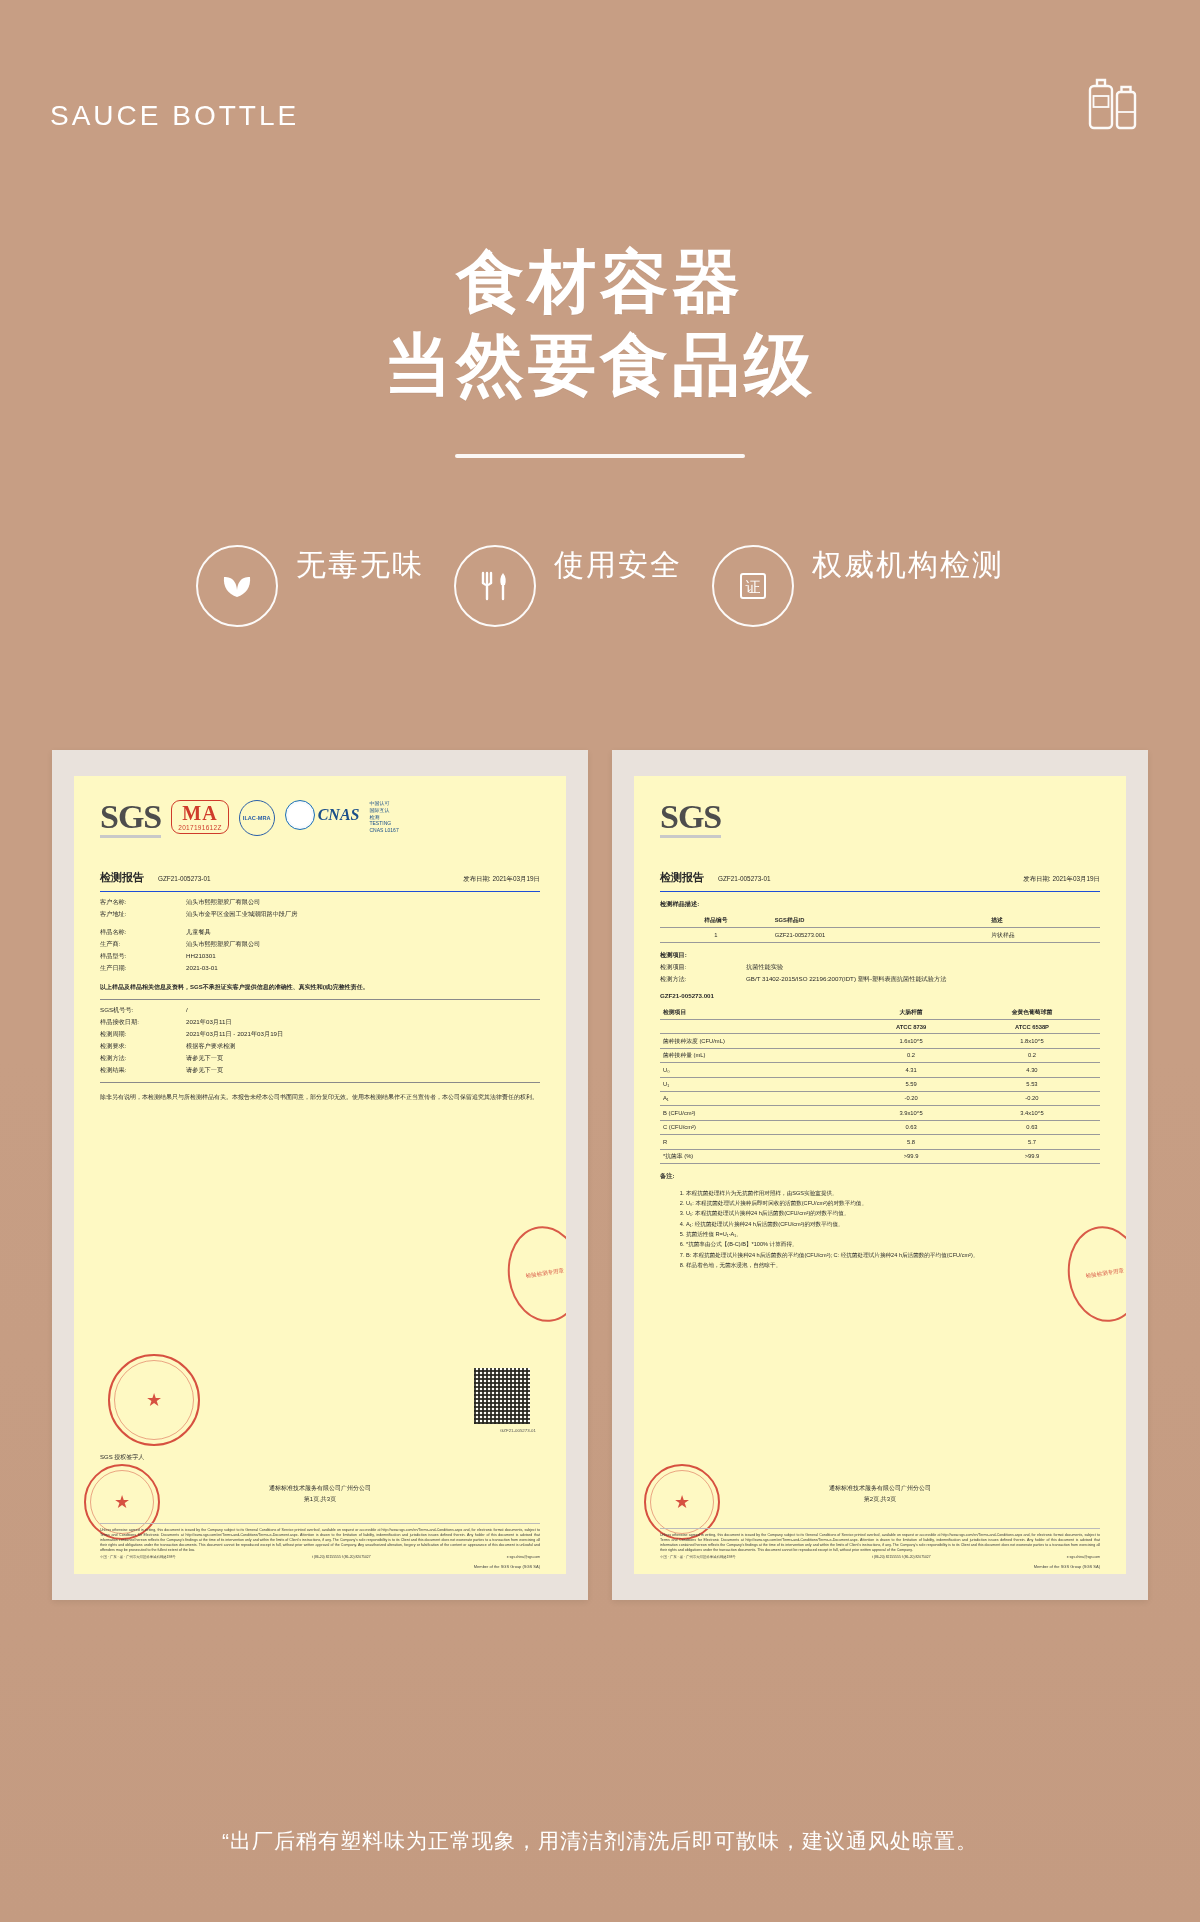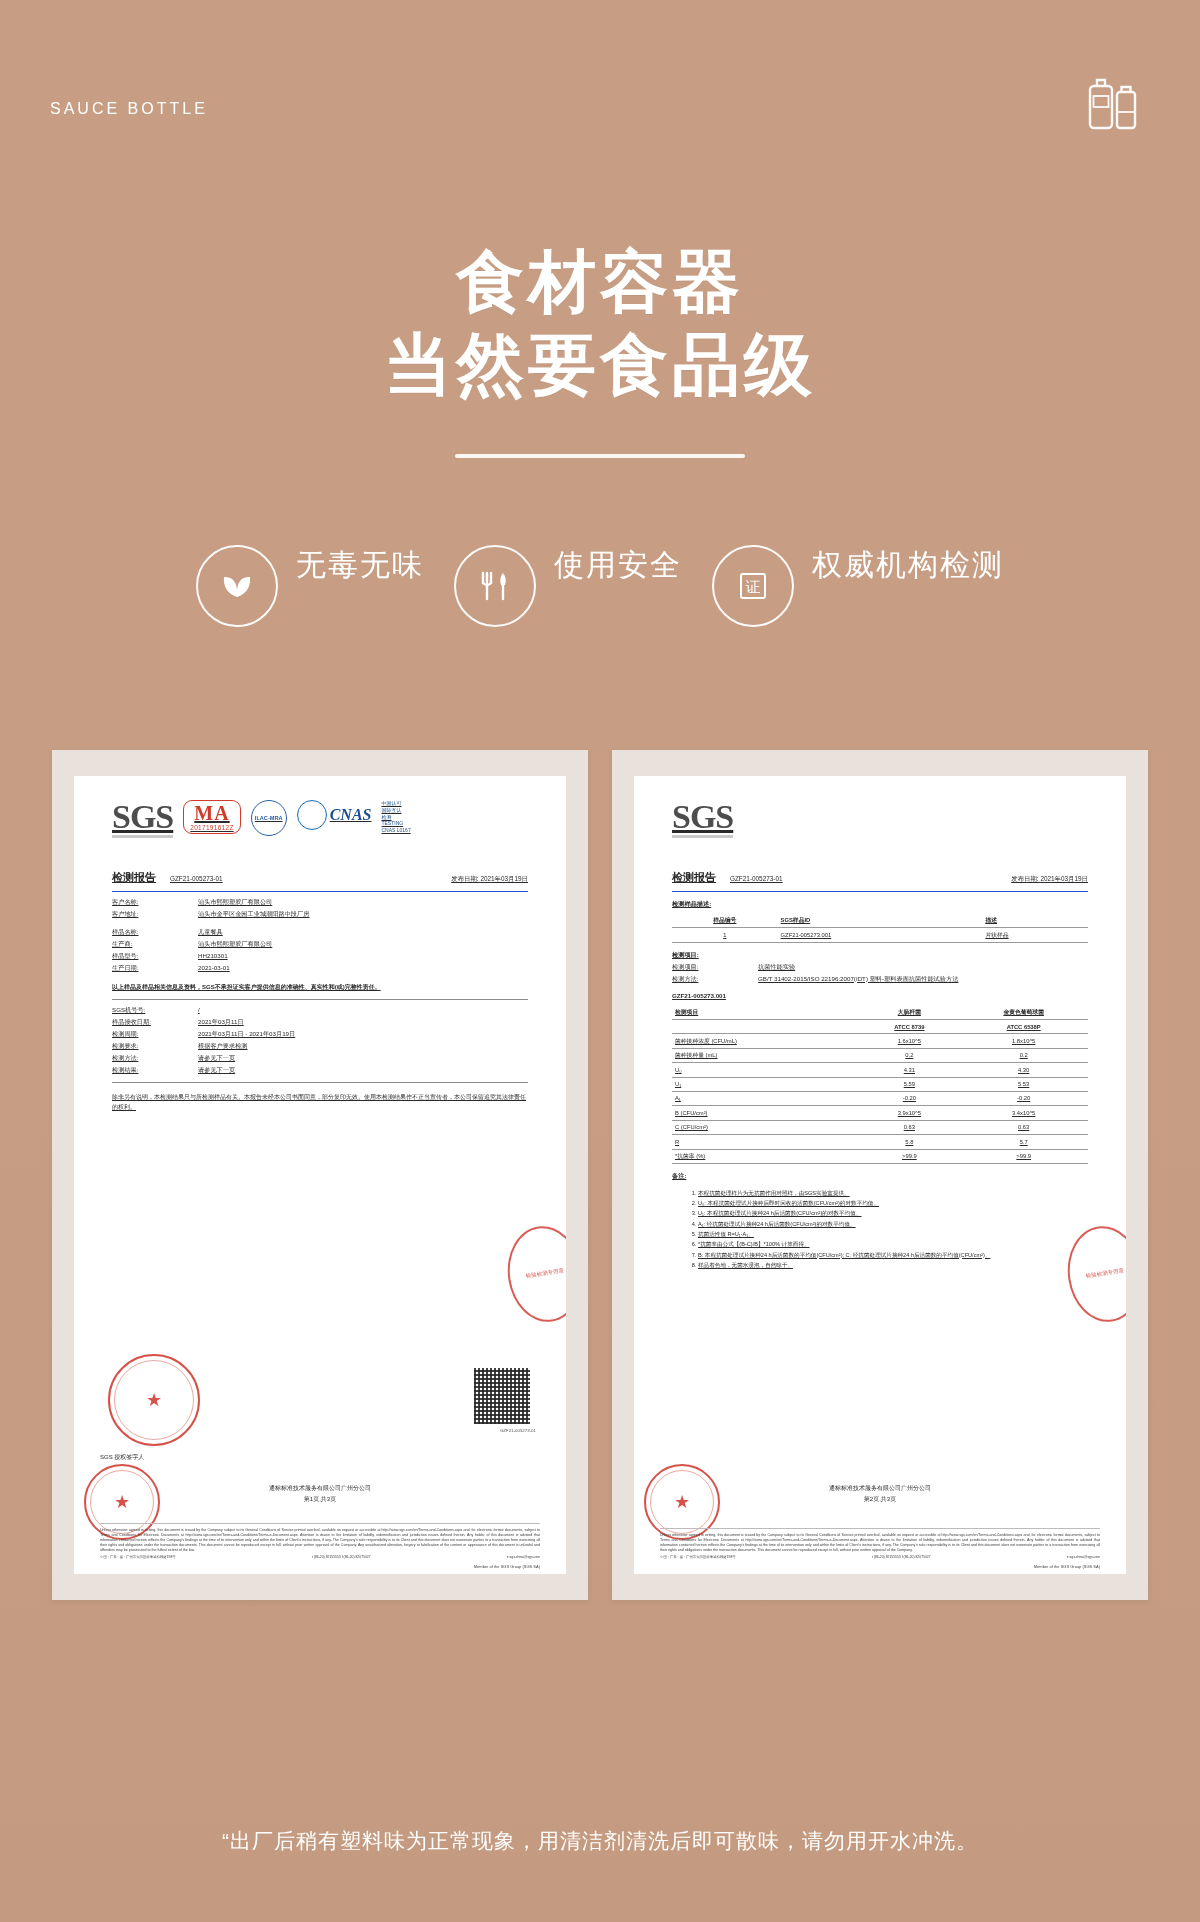--- a/index.html
+++ b/index.html
@@ -17,21 +17,21 @@
     width: 1200px;
     height: 1922px;
     background: linear-gradient(180deg, #c79e84 0%, #c79e84 55%, #c49b81 100%);
   }
 
   
   .brand-label {
     position: absolute;
     left: 50px; top: 100px;
     color: #ffffff;
-    font-size: 16px;
+    font-size: 28px;
     letter-spacing: 3px;
     font-weight: 400;
   }
   .bottle-icon {
     position: absolute;
     right: 58px; top: 68px;
     width: 60px; height: 62px;
     opacity: .95;
   }
 
@@ -85,28 +85,27 @@
   }
   .cert-frame {
     width: 536px;
     height: 850px;
     background: #e9e2dc;
     padding: 26px 22px;
     box-shadow: 0 2px 6px rgba(0,0,0,.08);
   }
   .cert-paper {
     width: 100%; height: 100%;
-    background: #ffffff;
+    background: #fef9c3;
     position: relative;
     overflow: hidden;
-    padding: 24px 38px;
+    padding: 24px 26px;
     font-size: 6.2px;
     color: #2a2a2a;
     line-height: 1.45;
-    text-decoration: underline;
   }
 
   
   .sgs-row { display: flex; align-items: flex-start; gap: 10px; height: 56px; }
   .sgs-logo {
     font-family: "Liberation Serif", serif;
     font-size: 34px;
     font-weight: 700;
     color: #4d4d4d;
     letter-spacing: -1px;
@@ -574,16 +573,16 @@
             <span>t (86-20) 82155555   f (86-20) 82075027</span>
             <span>e sgs.china@sgs.com</span>
           </div>
         </div>
         <div class="member">Member of the SGS Group (SGS SA)</div>
       </div>
     </div>
   </div>
 
   <div class="quote">
-    <div>“出厂后稍有塑料味为正常现象，用清洁剂清洗后即可散味，请勿用开水冲洗。</div>
+    <div>“出厂后稍有塑料味为正常现象，用清洁剂清洗后即可散味，建议通风处晾置。</div>
   </div>
 
 </div>
 
 </body></html>

